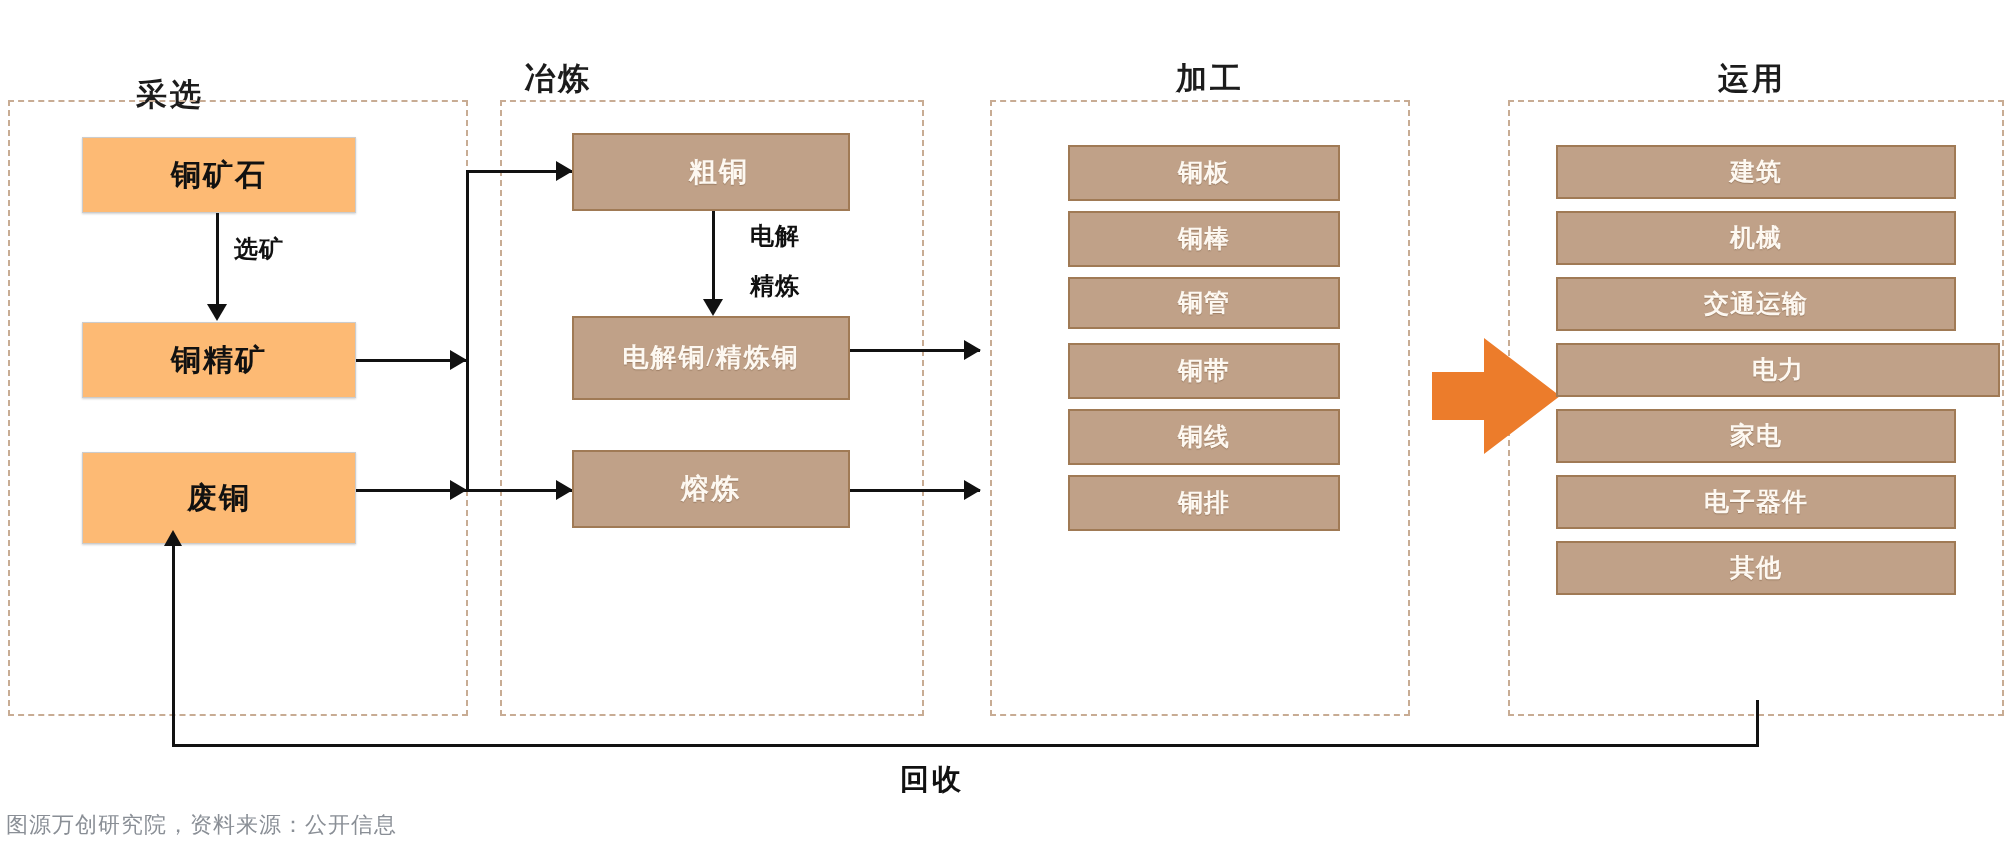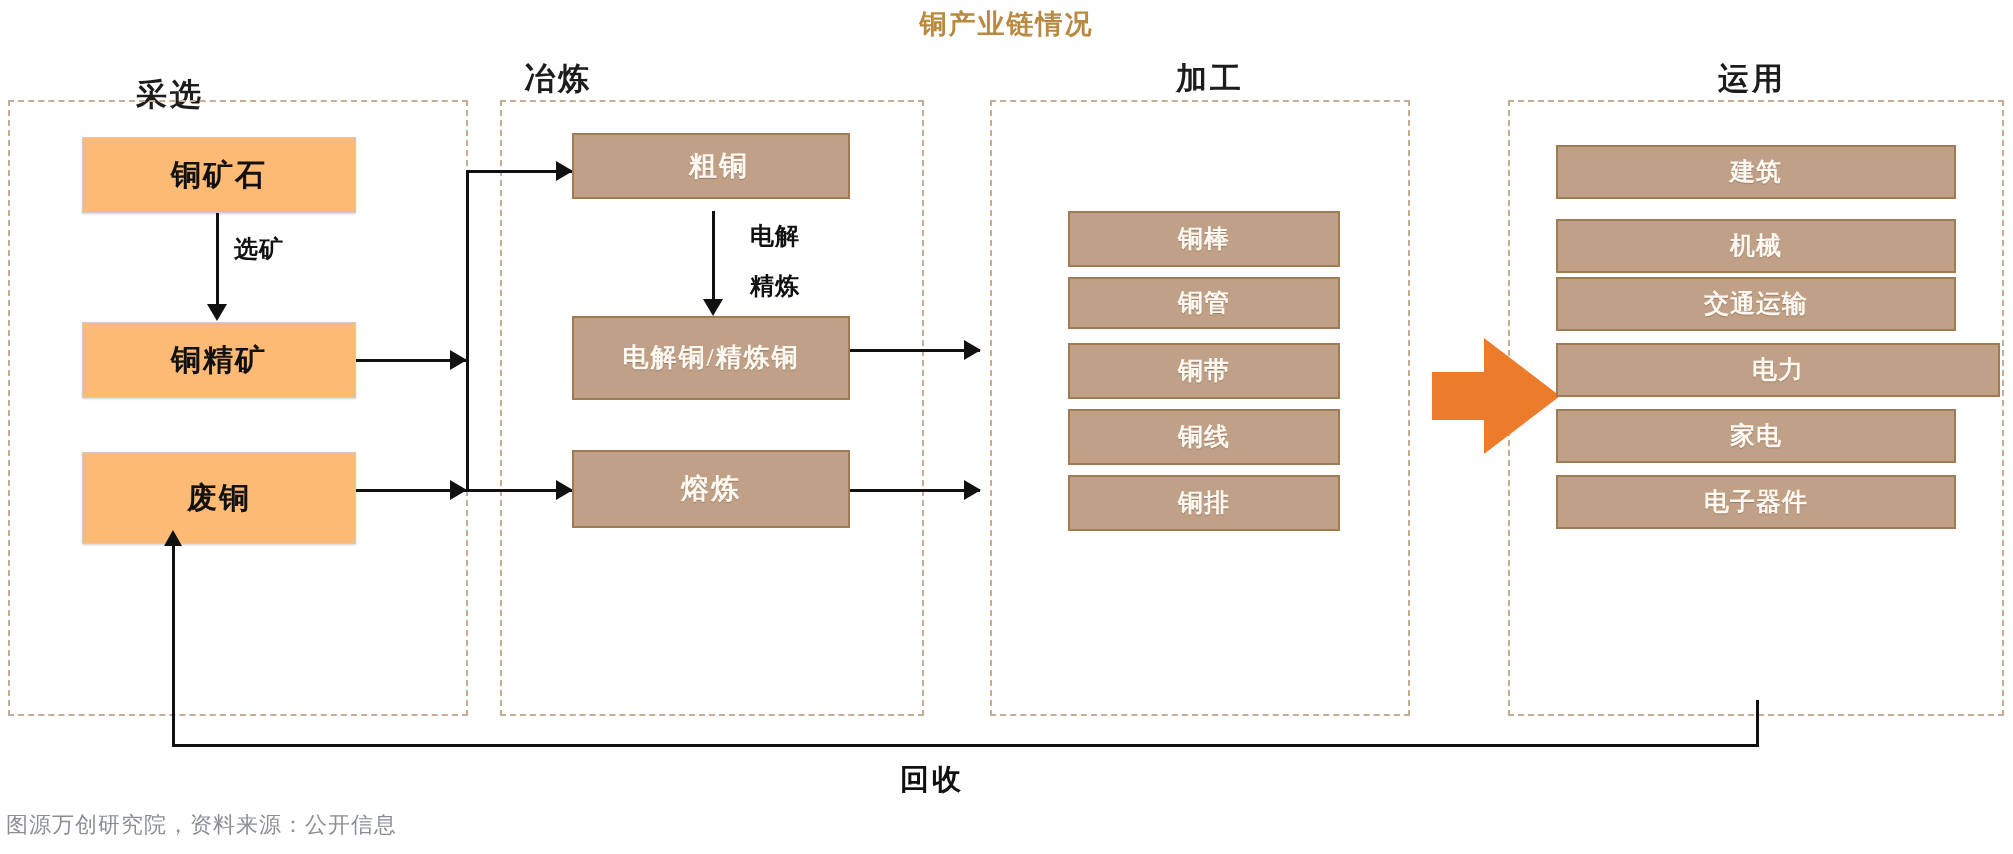--- a/index.html
+++ b/index.html
@@ -85,21 +85,20 @@
   .footer{
     position:absolute;left:6px;top:810px;font-size:22px;color:#8a8f96;
     letter-spacing:1px;
   }
 </style>
 </head>
 <body>
 
 <div class="stage">
 
-  <div class="title">铜产业链情况</div>
 
   <div class="stage-head" style="left:88px;top:74px;width:164px;">采选</div>
   <div class="stage-head" style="left:476px;top:58px;width:164px;">冶炼</div>
   <div class="stage-head" style="left:1128px;top:58px;width:164px;">加工</div>
   <div class="stage-head" style="left:1670px;top:58px;width:164px;">运用</div>
 
   <div class="group" style="left:8px;top:100px;width:460px;height:616px;"></div>
   <div class="group" style="left:500px;top:100px;width:424px;height:616px;"></div>
   <div class="group" style="left:990px;top:100px;width:420px;height:616px;"></div>
   <div class="group" style="left:1508px;top:100px;width:496px;height:616px;"></div>
@@ -124,56 +123,58 @@
   <div class="arrow-r" style="left:450px;top:480px;"></div>
 
   <div class="vline" style="left:466px;top:170px;height:321px;"></div>
 
   <div class="hline" style="left:466px;top:170px;width:108px;"></div>
   <div class="arrow-r" style="left:556px;top:161px;"></div>
 
   <div class="hline" style="left:466px;top:489px;width:108px;"></div>
   <div class="arrow-r" style="left:556px;top:480px;"></div>
 
-  <div class="box box-copper" style="left:572px;top:133px;width:278px;height:66px;padding-left:16px;">粗铜</div>
+  <div class="box box-copper" style="left:572px;top:133px;width:278px;height:78px;padding-left:16px;">粗铜</div>
 
   <div class="vline" style="left:712px;top:211px;height:90px;"></div>
   <div class="arrow-d" style="left:703px;top:299px;"></div>
   <div class="edge-label stacked" style="left:740px;top:222px;">电解</div>
   <div class="edge-label stacked" style="left:740px;top:272px;">精炼</div>
 
   <div class="box box-copper two-line" style="left:572px;top:316px;width:278px;height:84px;flex-direction:row;">
     <span>电解铜/</span>
     <span>精炼铜</span>
   </div>
 
   <div class="box box-copper" style="left:572px;top:450px;width:278px;height:78px;">熔炼</div>
 
   <div class="hline" style="left:850px;top:349px;width:130px;"></div>
   <div class="arrow-r" style="left:964px;top:340px;"></div>
 
   <div class="hline" style="left:850px;top:489px;width:130px;"></div>
   <div class="arrow-r" style="left:964px;top:480px;"></div>
 
+  <div class="box box-copper small" style="left:1068px;top:145px;width:272px;height:56px;">铜板</div>
   <div class="box box-copper small" style="left:1068px;top:211px;width:272px;height:56px;">铜棒</div>
   <div class="box box-copper small" style="left:1068px;top:277px;width:272px;height:52px;">铜管</div>
   <div class="box box-copper small" style="left:1068px;top:343px;width:272px;height:56px;">铜带</div>
   <div class="box box-copper small" style="left:1068px;top:409px;width:272px;height:56px;">铜线</div>
   <div class="box box-copper small" style="left:1068px;top:475px;width:272px;height:56px;">铜排</div>
 
   <svg class="orange-arrow" style="left:1432px;top:338px;" width="128" height="116" viewBox="0 0 128 116">
     <path d="M0 34 L52 34 L52 0 L128 58 L52 116 L52 82 L0 82 Z" fill="#ec7c2b"></path>
   </svg>
 
   <div class="box box-copper small" style="left:1556px;top:145px;width:400px;height:54px;">建筑</div>
-  <div class="box box-copper small" style="left:1556px;top:211px;width:400px;height:54px;margin-top:8px;">机械</div>
+  <div class="box box-copper small" style="left:1556px;top:211px;width:400px;height:54px;">机械</div>
   <div class="box box-copper small" style="left:1556px;top:277px;width:400px;height:54px;">交通运输</div>
   <div class="box box-copper small" style="left:1556px;top:343px;width:444px;height:54px;">电力</div>
   <div class="box box-copper small" style="left:1556px;top:409px;width:400px;height:54px;">家电</div>
   <div class="box box-copper small" style="left:1556px;top:475px;width:400px;height:54px;">电子器件</div>
+  <div class="box box-copper small" style="left:1556px;top:541px;width:400px;height:54px;">其他</div>
 
   <div class="vline" style="left:1756px;top:700px;height:44px;"></div>
   <div class="hline" style="left:172px;top:744px;width:1587px;"></div>
   <div class="recycle-label" style="left:900px;top:760px;">回收</div>
 
   <div class="footer">图源万创研究院，资料来源：公开信息</div>
 
 </div>
 
 </body></html>

